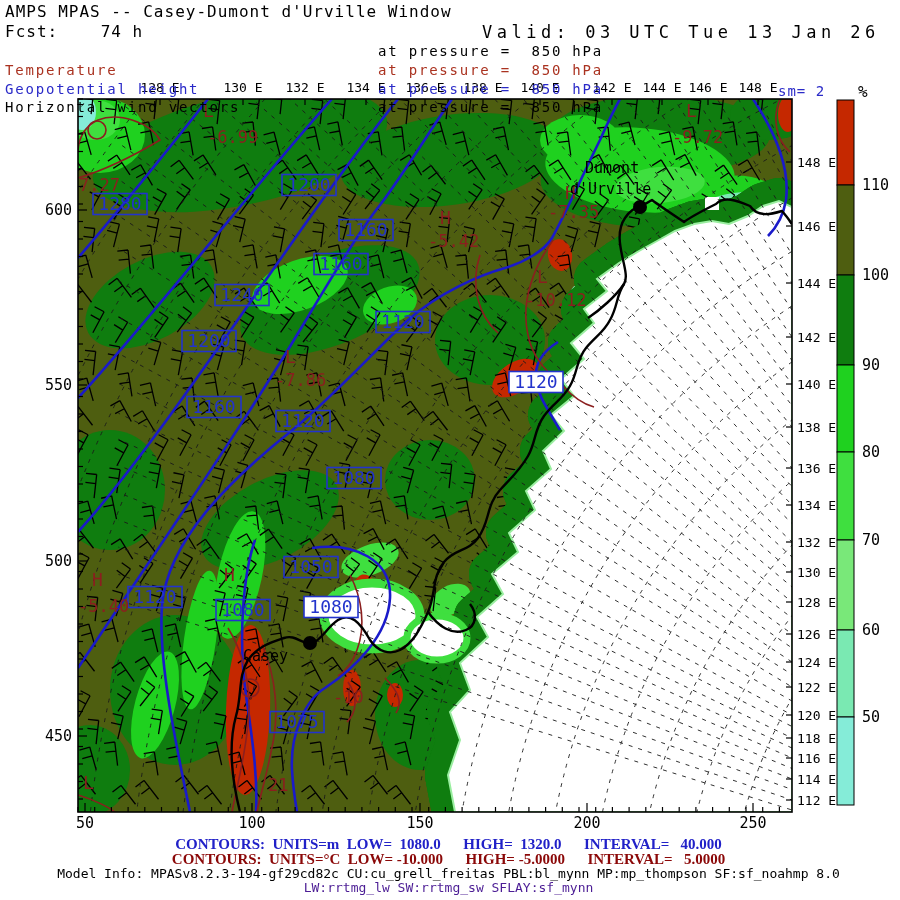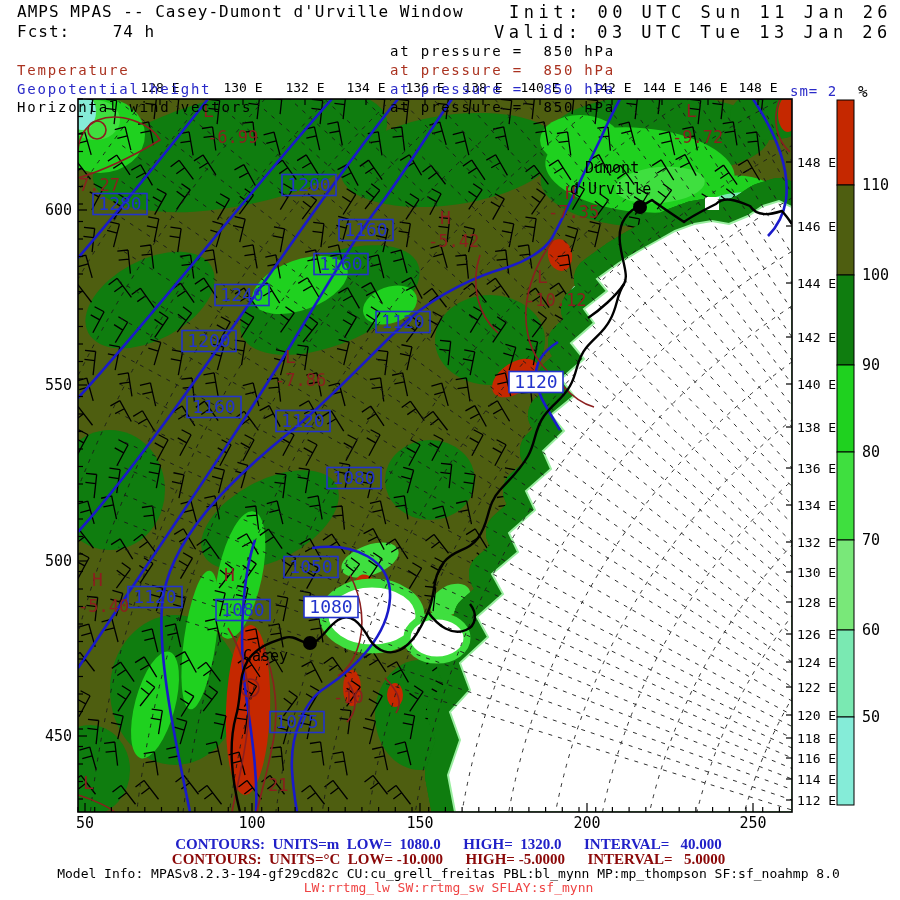--- a/index.html
+++ b/index.html
@@ -1,42 +1,41 @@
 <!DOCTYPE html>
 <html><head>
 <meta charset="utf-8">
 <style>
   html,body{margin:0;padding:0;background:#ffffff;}
   #stage{position:relative;width:900px;height:900px;background:#ffffff;overflow:hidden;
          font-family:"DejaVu Sans Mono",monospace;}
-  .hdr{position:absolute;white-space:pre;color:#000;z-index:3;line-height:1;margin-left:12px;}
+  .hdr{position:absolute;white-space:pre;color:#000;z-index:3;line-height:1;}
   .t-title{left:5px;top:4px;font-size:16px;letter-spacing:1px;}
   .t-fcst{left:5px;top:24px;font-size:16px;letter-spacing:1px;}
   .t-init{left:497px;top:4px;font-size:17px;letter-spacing:4.5px;}
   .t-valid{left:482px;top:24px;font-size:17px;letter-spacing:4.5px;}
   .fld{font-size:14px;letter-spacing:1.8px;}
   .f0{top:44px;} .f1{top:63px;} .f2{top:82px;} .f3{top:100px;}
   .fname{left:5px;} .fat{left:378px;}
   .t-sm{left:778px;top:84px;font-size:14px;letter-spacing:1px;color:#2a2ac8;}
   .ftr{position:absolute;white-space:pre;width:897px;text-align:center;z-index:3;line-height:1;}
   .ftr-m{top:837px;font-family:"Liberation Serif",serif;font-weight:bold;font-size:15px;color:#2121c8;}
   .ftr-c{top:852px;font-family:Liberation Serif, serif;font-weight:bold;font-size:15px;color:#8b0808;}
   .ftr-mi{top:867px;font-size:13px;color:#000;}
-  .ftr-ph{top:881px;font-size:13px;color:#ef4444;}
+  .ftr-ph{top:881px;font-size:13px;color:#4c1d95;}
   svg{position:absolute;left:0;top:0;z-index:1;}
   svg text{font-family:"DejaVu Sans Mono",monospace;}
 </style>
 </head>
 <body>
 
 <div id="stage">
 
   <div class="hdr t-title">AMPS MPAS -- Casey-Dumont d'Urville Window</div>
   <div class="hdr t-fcst">Fcst:    74 h</div>
-  <div class="hdr t-init">Init: 00 UTC Sun 11 Jan 26</div>
   <div class="hdr t-valid">Valid: 03 UTC Tue 13 Jan 26</div>
 
   <div class="hdr fld f0 fat" style="color: rgb(0, 0, 0);">at pressure =  850 hPa</div>
   <div class="hdr fld f1 fname" style="color: rgb(170, 50, 32);">Temperature</div>
   <div class="hdr fld f1 fat" style="color: rgb(170, 50, 32);">at pressure =  850 hPa</div>
   <div class="hdr fld f2 fname" style="color: rgb(42, 42, 200);">Geopotential height</div>
   <div class="hdr fld f2 fat" style="color: rgb(42, 42, 200);">at pressure =  850 hPa</div>
   <div class="hdr fld f3 fname" style="color: rgb(0, 0, 0);">Horizontal wind vectors</div>
   <div class="hdr fld f3 fat" style="color: rgb(0, 0, 0);">at pressure =  850 hPa</div>
   <div class="hdr t-sm">sm= 2</div>

